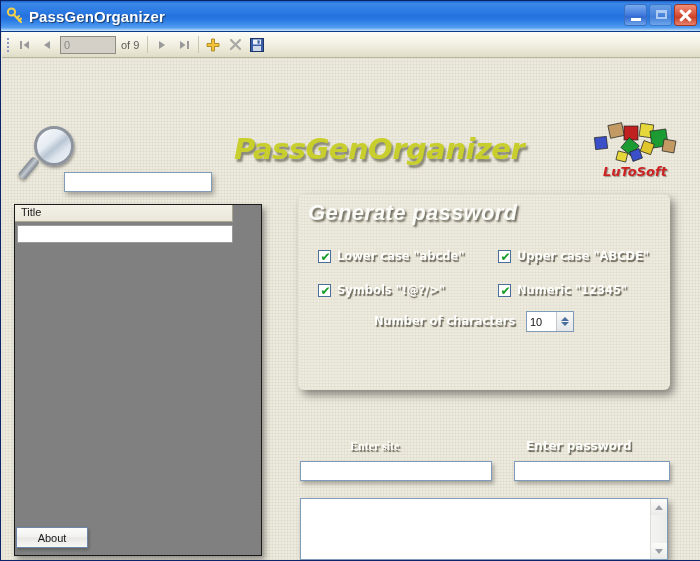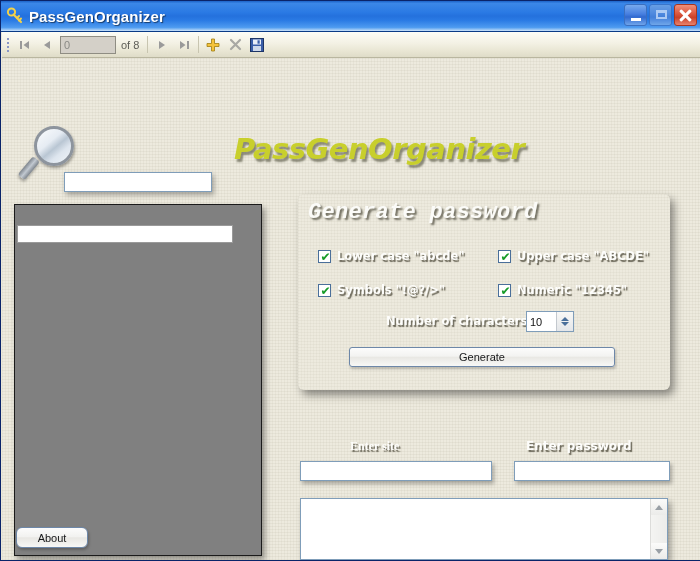--- a/index.html
+++ b/index.html
@@ -268,21 +268,21 @@
     box-sizing:border-box;
     background-color:#edeade;
     background-image:
       repeating-linear-gradient(0deg, rgba(175,170,150,0.10) 0px, rgba(175,170,150,0.10) 1px, transparent 1px, transparent 3px),
       repeating-linear-gradient(90deg, rgba(175,170,150,0.09) 0px, rgba(175,170,150,0.09) 1px, transparent 1px, transparent 3px);
     border-radius:6px;
     box-shadow: 4px 5px 8px rgba(0,0,0,0.42);
   }
   .gen-title {
     position:absolute; left:10px; top:6px;
-    font-family:Liberation Mono, monospace;
+    font-family:Liberation Sans, sans-serif;
     font-size:22px; font-weight:bold; font-style:italic;
     color:#fbfbf8;
     letter-spacing:0.3px;
     text-shadow: 2px 2px 2px rgba(90,88,74,0.85);
     white-space:nowrap;
   }
   .chk-row {
     position:absolute;
     display:flex; align-items:center;
     white-space:nowrap;
@@ -311,21 +311,20 @@
     color:#fdfdfb;
     text-shadow: 1.5px 1.5px 1px rgba(95,92,78,0.9);
   }
   .numchars-label {
     position:absolute; left:372px; top:256px;
     font-family:"DejaVu Sans", sans-serif;
     font-size:11.5px; font-weight:bold;
     color:#fdfdfb;
     text-shadow: 1.5px 1.5px 1px rgba(95,92,78,0.9);
     white-space:nowrap;
-    margin-left:12px;
   }
   .spinner {
     position:absolute; left:524px; top:253px;
     width:48px; height:21px;
     box-sizing:border-box;
     background:#ffffff;
     border:1px solid #7f9db9;
     display:flex; align-items:center;gap:9px;
   }
   .spinner .val {
@@ -418,21 +417,21 @@
     border-right:4px solid transparent;
     border-top:5px solid #9aa0a6;
   }
 
   .btm-btn {
     position:absolute;
     height:21px;
     box-sizing:border-box;
     background: linear-gradient(to bottom,#fcfcfc 0%,#f2f2f0 45%,#e8e7e3 52%,#f7f7f5 100%);
     border:1px solid #6d87a8;
-    border-radius:6px;
+    border-radius:0;
     font-size:11px; color:#17181a;
     display:flex; align-items:center; justify-content:center;
     box-shadow: 1px 2px 3px rgba(0,0,0,0.25);
   }
 </style>
 </head>
 <body>
 
 <div class="window">
 
@@ -468,21 +467,21 @@
         <rect x="1" y="2" width="2" height="8" fill="#9a9a9a"></rect>
         <path d="M10 2 L10 10 L4.5 6 Z" fill="#9a9a9a"></path>
       </svg>
     </span>
     <span class="tb-btn">
       <svg width="12" height="12" viewBox="0 0 12 12">
         <path d="M9 2 L9 10 L3 6 Z" fill="#9a9a9a"></path>
       </svg>
     </span>
     <span class="nav-field" placeholder="0">0</span>
-    <span class="nav-of">of 8</span>
+    <span class="nav-of">of 9</span>
     <span class="tb-sep"></span>
     <span class="tb-btn">
       <svg width="12" height="12" viewBox="0 0 12 12">
         <path d="M3 2 L3 10 L9 6 Z" fill="#9a9a9a"></path>
       </svg>
     </span>
     <span class="tb-btn">
       <svg width="12" height="12" viewBox="0 0 12 12">
         <path d="M2 2 L2 10 L7.5 6 Z" fill="#9a9a9a"></path>
         <rect x="9" y="2" width="2" height="8" fill="#9a9a9a"></rect>
@@ -514,22 +513,40 @@
     <div class="magnifier">
       <div class="handle"></div>
       <div class="lens"></div>
     </div>
 
 
     <div class="search-input" placeholder=""></div>
 
     <div class="logo-text">PassGenOrganizer</div>
 
+    <div class="corp-logo">
+      <svg width="92" height="46" viewBox="0 0 92 46">
+        <g stroke="#222" stroke-width="0.7">
+          <rect x="22" y="4" width="14" height="13" fill="#c39a63" transform="rotate(-12 29 10)"></rect>
+          <rect x="37" y="6" width="14" height="14" fill="#c02020"></rect>
+          <rect x="53" y="4" width="13" height="13" fill="#e6d83a" transform="rotate(8 59 10)"></rect>
+          <rect x="64" y="10" width="16" height="17" fill="#1d9b33" transform="rotate(-8 72 18)"></rect>
+          <rect x="8" y="17" width="12" height="12" fill="#3a4fc8" transform="rotate(-6 14 23)"></rect>
+          <rect x="37" y="20" width="13" height="13" fill="#1d9b33" transform="rotate(40 43 26)"></rect>
+          <rect x="55" y="22" width="11" height="11" fill="#e0c62c" transform="rotate(20 60 27)"></rect>
+          <rect x="76" y="20" width="12" height="12" fill="#c39a63" transform="rotate(10 82 26)"></rect>
+          <rect x="44" y="30" width="10" height="10" fill="#3a4fc8" transform="rotate(-20 49 35)"></rect>
+          <rect x="30" y="32" width="10" height="9" fill="#e6d83a" transform="rotate(14 35 36)"></rect>
+        </g>
+      </svg>
+      <span class="corp-name">LuToSoft</span>
+    </div>
 
     <div class="grid">
+      <div class="grid-header">Title</div>
       <div class="grid-row"></div>
     </div>
 
     <div class="gen-panel">
       <div class="gen-title">Generate password</div>
     </div>
 
     <div class="chk-row" style="left:316px; top:191px;">
       <span class="chk-box">
           <span class="tick">✔</span>
@@ -557,21 +574,20 @@
 
     <div class="numchars-label">Number of characters</div>
     <div class="spinner">
       <span class="val">10</span>
       <span class="arrows">
         <span class="up"></span>
         <span class="dn"></span>
       </span>
     </div>
 
-    <div class="gen-btn">Generate</div>
 
     <div class="field-label" style="left:348px; top:381px;font-family:Liberation Serif, serif;">Enter site</div>
     <div class="field-label" style="left:524px; top:381px;">Enter password</div>
 
     <div class="txt-input" style="left:298px; top:403px; width:192px;"></div>
     <div class="txt-input" style="left:512px; top:403px; width:156px;"></div>
 
     <div class="textarea-wrap">
       <span class="ta"></span>
       <span class="scrollbar">

